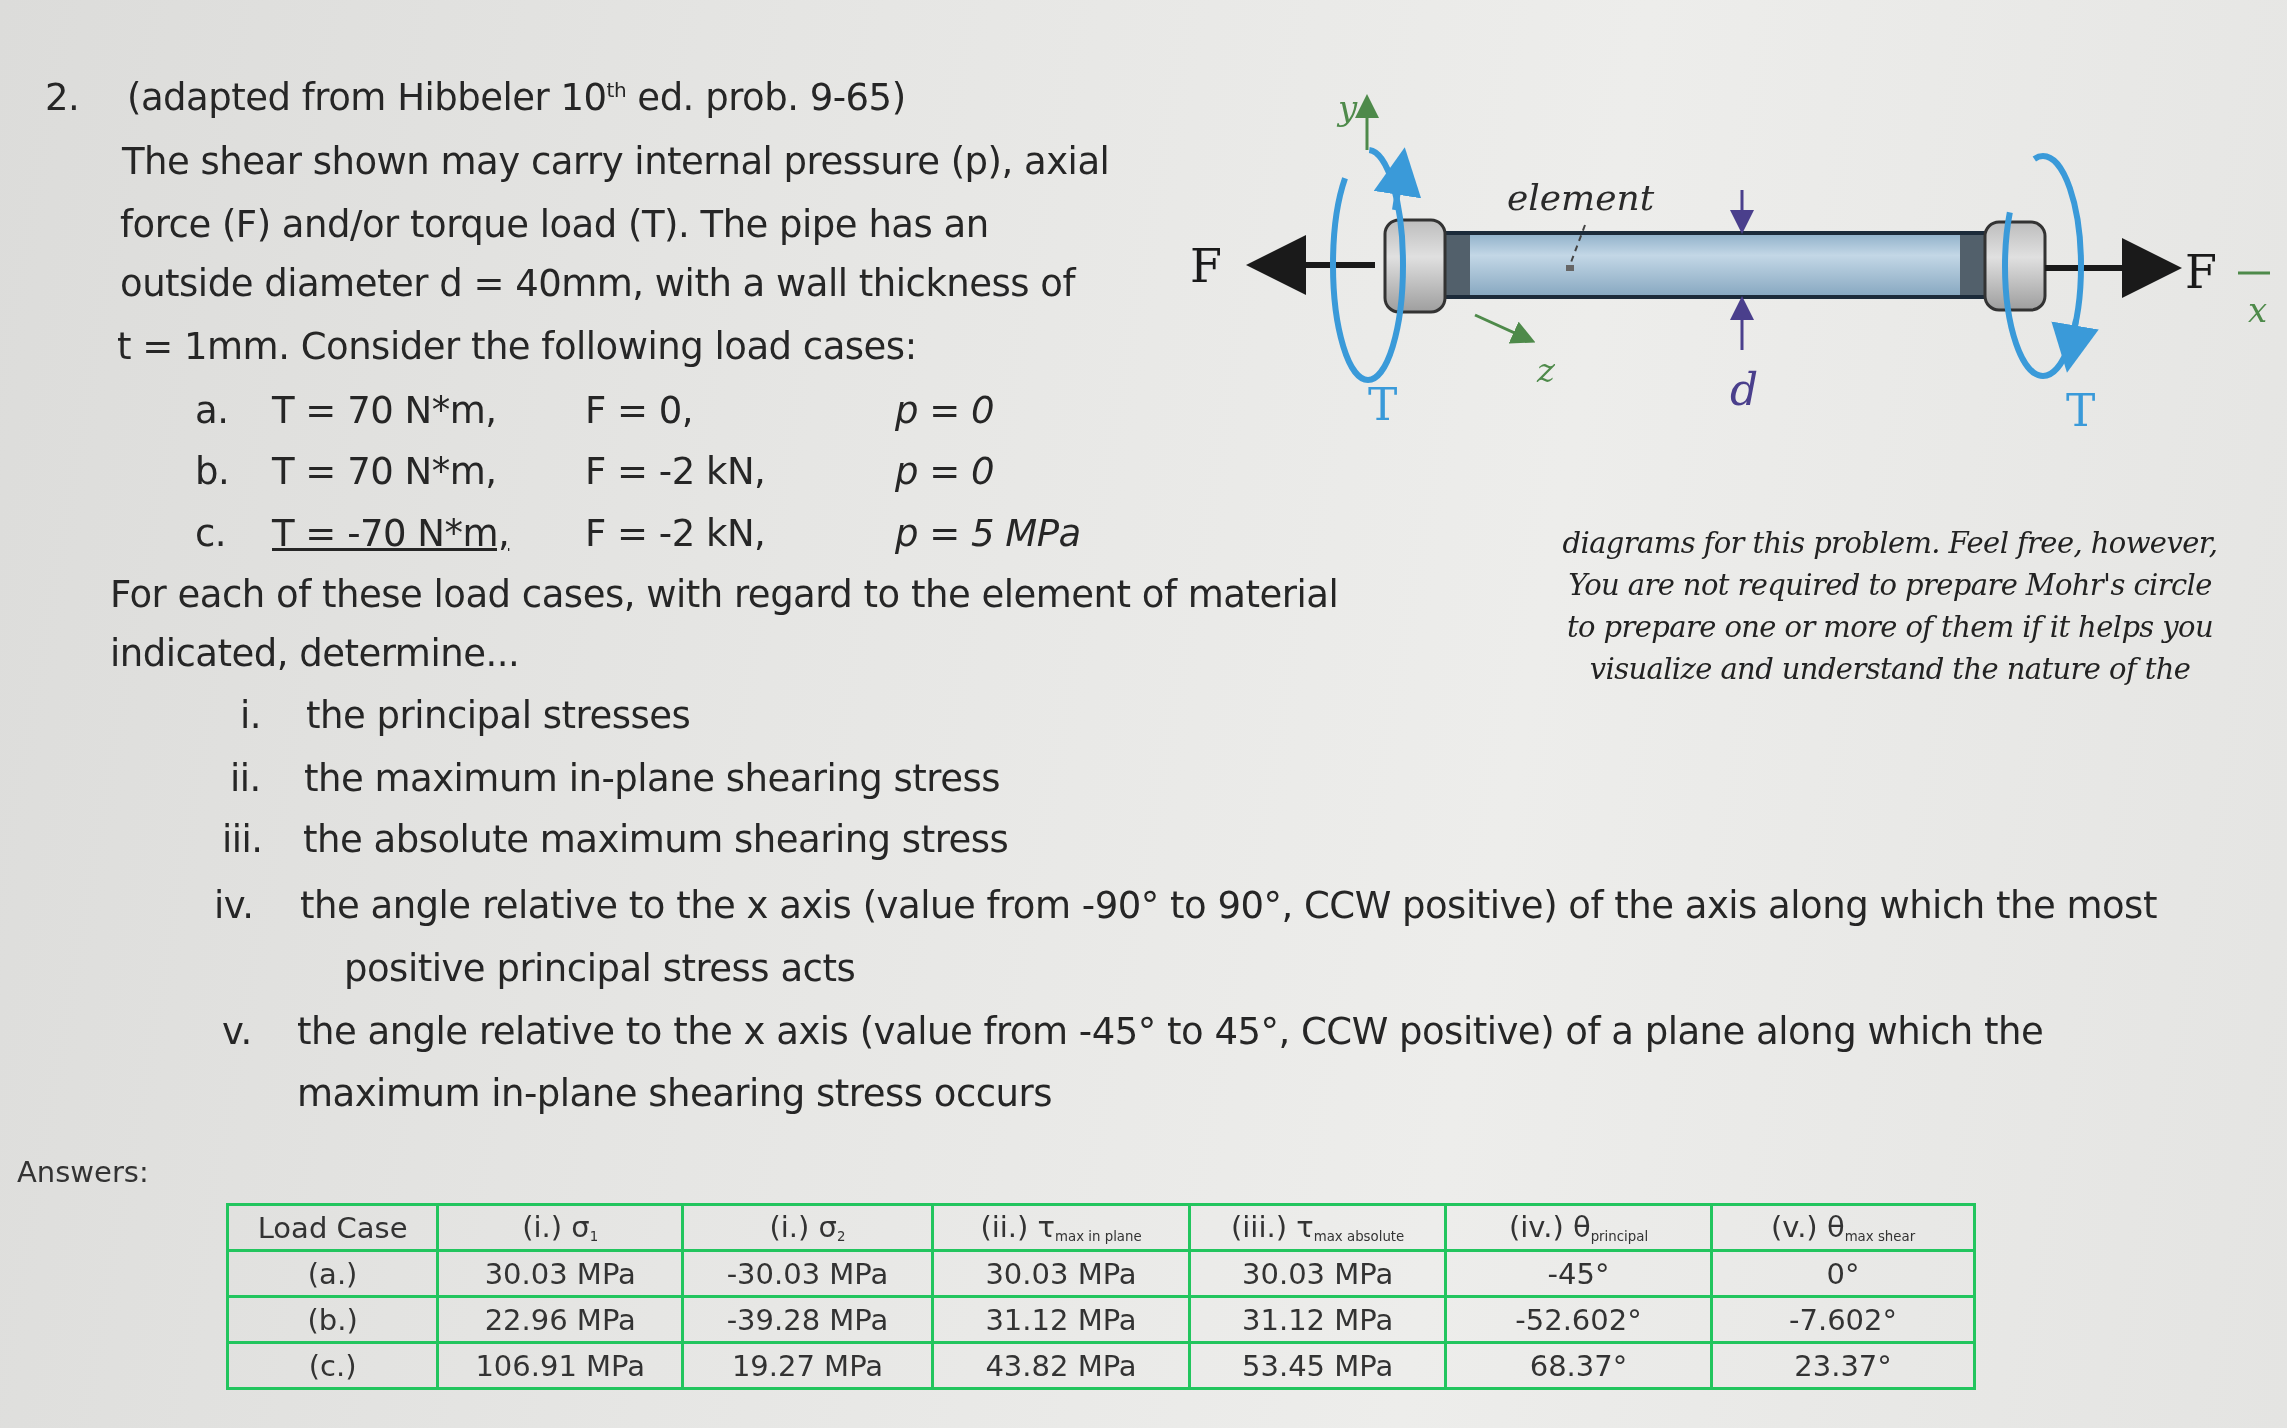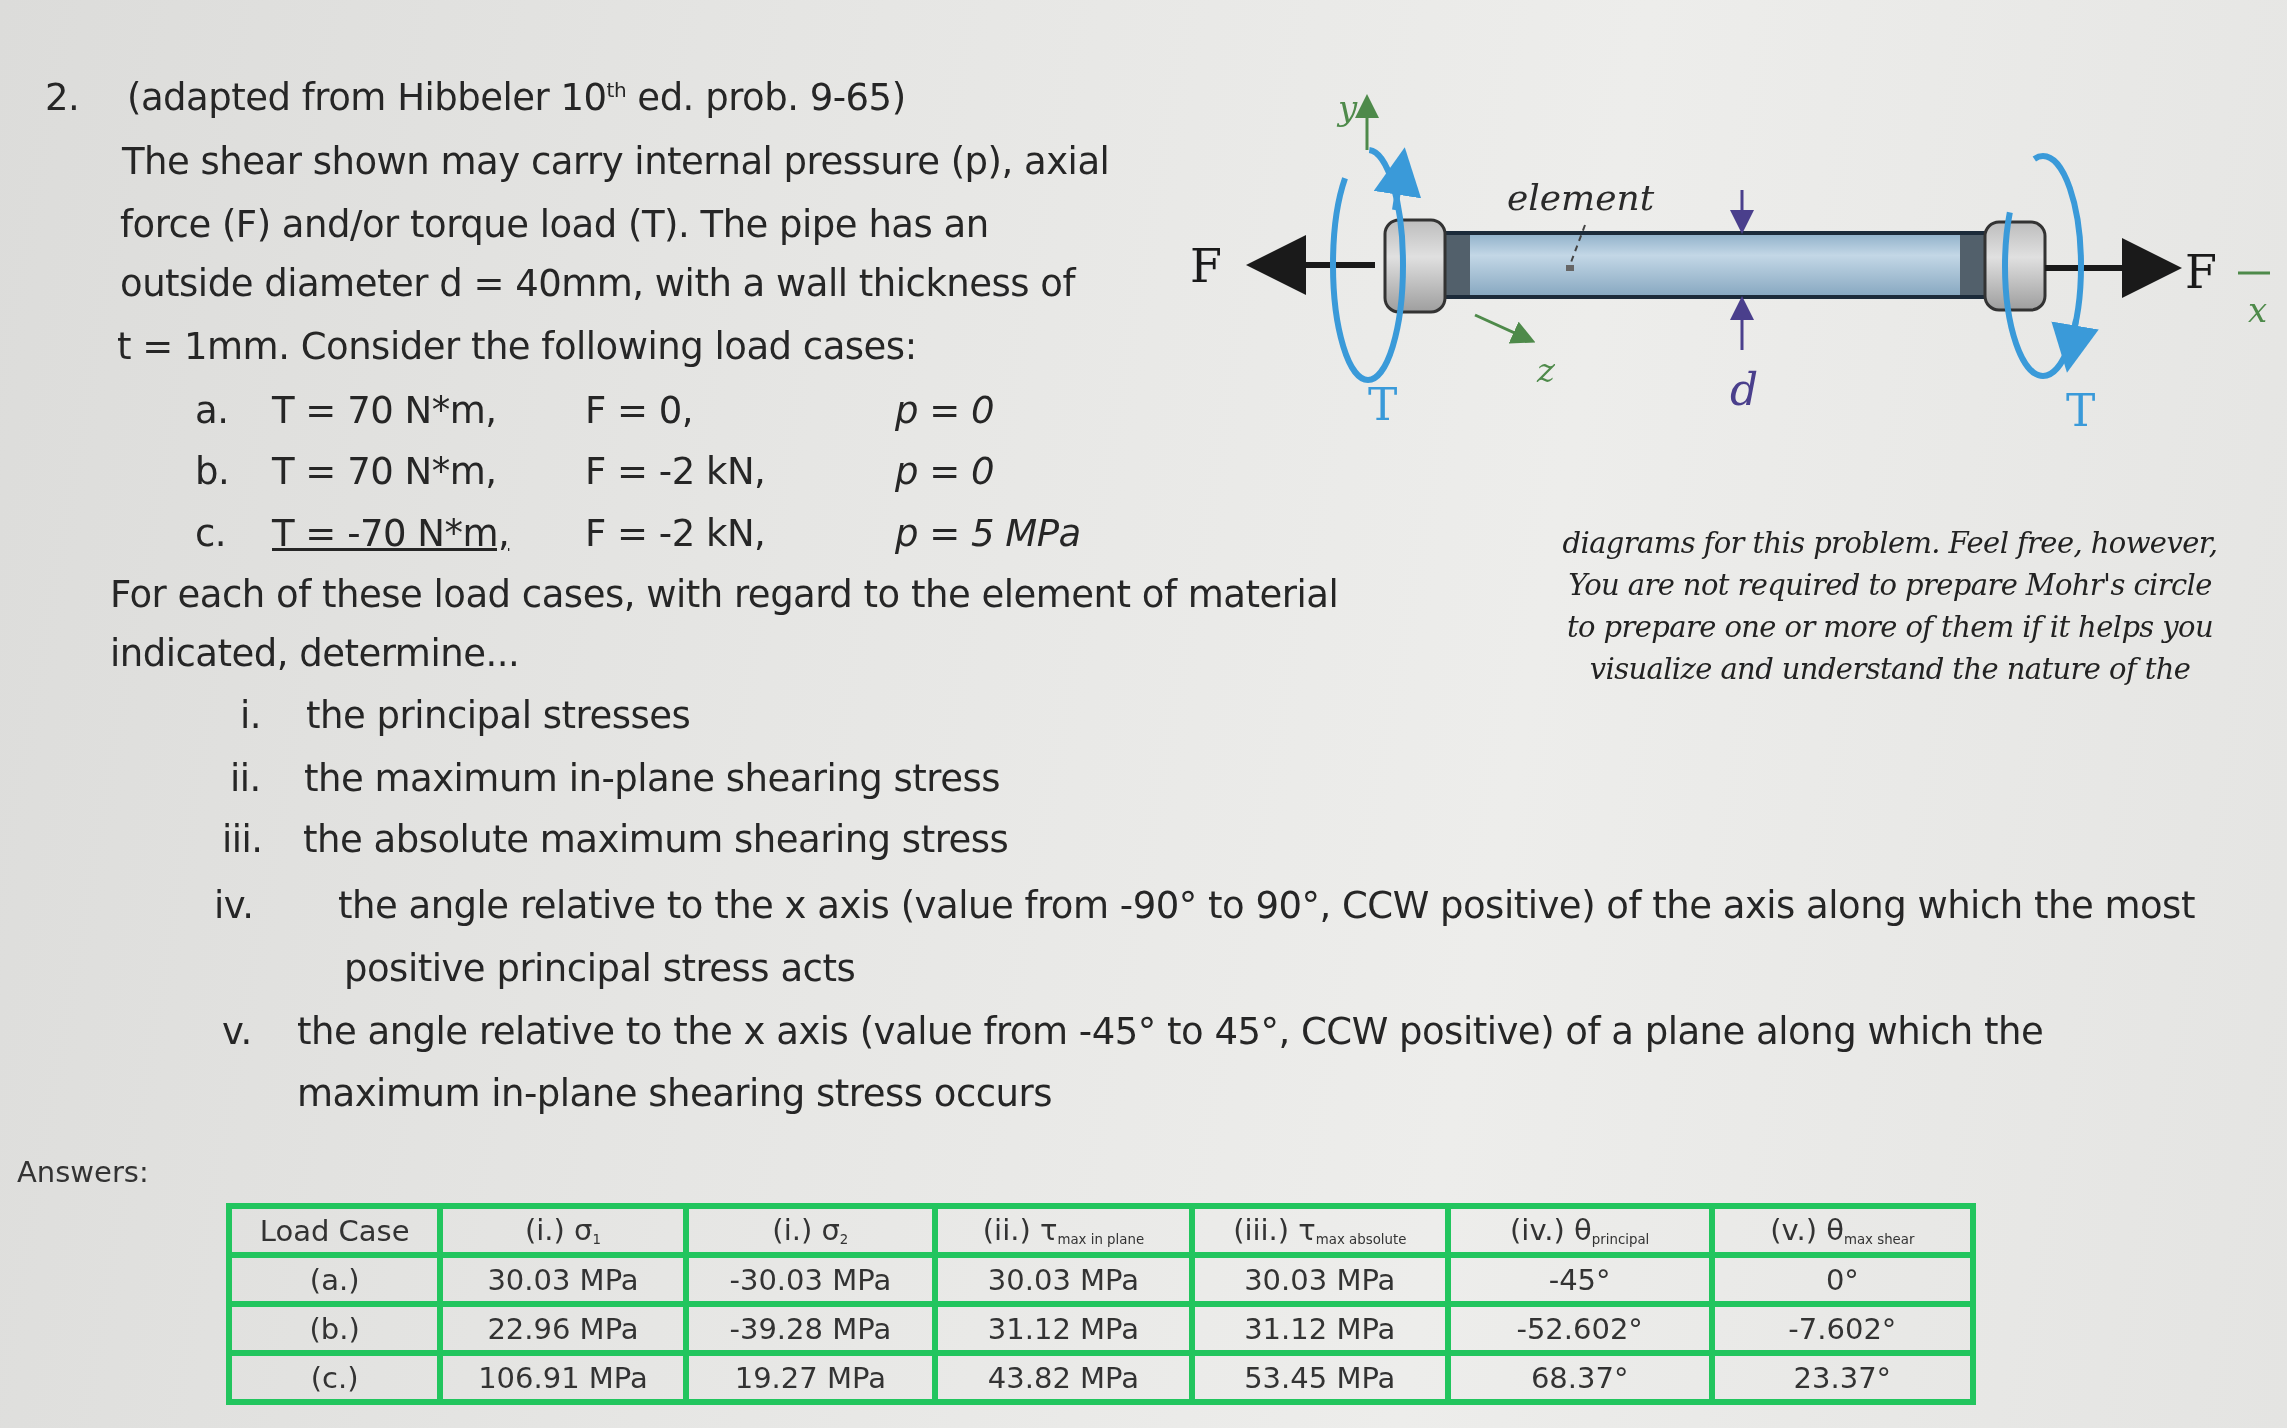--- a/index.html
+++ b/index.html
@@ -19,21 +19,21 @@
     line-height:42px; text-align:center; color:#222; letter-spacing:-0.6px;
   }
   .note span { display:block; white-space:nowrap; }
   .answers-label { left:17px; top:1155px; font-size:29px; color:#333; }
   table.ans {
     position:absolute; left:226px; top:1203px; width:1750px;
     border-collapse:collapse; font-size:29px; color:#333;
     border:3px solid #555;
   }
   table.ans th, table.ans td {
-    border:6px solid #22c55e; height:43px; text-align:center; padding:0 8px;
+    border:3px solid #22c55e; height:43px; text-align:center; padding:0 8px;
     font-weight:normal; white-space:nowrap;
   }
   table.ans th { font-size:29px; }
   table.ans th small { font-size:16px; }
   .c0 { width:200px; } .c1 { width:238px; } .c2 { width:245px; }
   .c3 { width:255px; } .c4 { width:250px; } .c5 { width:270px; } .c6 { width:265px; }
   svg text { font-family: "DejaVu Serif", serif; }
 </style>
 </head>
 <body>
@@ -76,21 +76,21 @@
   <div class="abs txt" style="left:240px; top:694px;">i.</div>
   <div class="abs txt" style="left:306px; top:694px;">the principal stresses</div>
 
   <div class="abs txt" style="left:230px; top:757px;">ii.</div>
   <div class="abs txt" style="left:304px; top:757px;">the maximum in-plane shearing stress</div>
 
   <div class="abs txt" style="left:222px; top:818px;">iii.</div>
   <div class="abs txt" style="left:303px; top:818px;">the absolute maximum shearing stress</div>
 
   <div class="abs txt" style="left:214px; top:884px;">iv.</div>
-  <div class="abs txt" style="left:300px; top:884px;margin-left:38px;">the angle relative to the x axis (value from -90° to 90°, CCW positive) of the axis along which the most</div>
+  <div class="abs txt" style="left:300px; top:884px;">the angle relative to the x axis (value from -90° to 90°, CCW positive) of the axis along which the most</div>
   <div class="abs txt" style="left:299px; top:947px;margin-left:45px;">positive principal stress acts</div>
 
   <div class="abs txt" style="left:222px; top:1010px;">v.</div>
   <div class="abs txt" style="left:297px; top:1010px;">the angle relative to the x axis (value from -45° to 45°, CCW positive) of a plane along which the</div>
   <div class="abs txt" style="left:297px; top:1072px;">maximum in-plane shearing stress occurs</div>
 </div>
 
 <svg class="abs" style="left:1170px; top:70px;" width="1100" height="380" viewBox="0 0 1100 380">
   <defs>
     <linearGradient id="pipeg" x1="0" y1="0" x2="0" y2="1">

